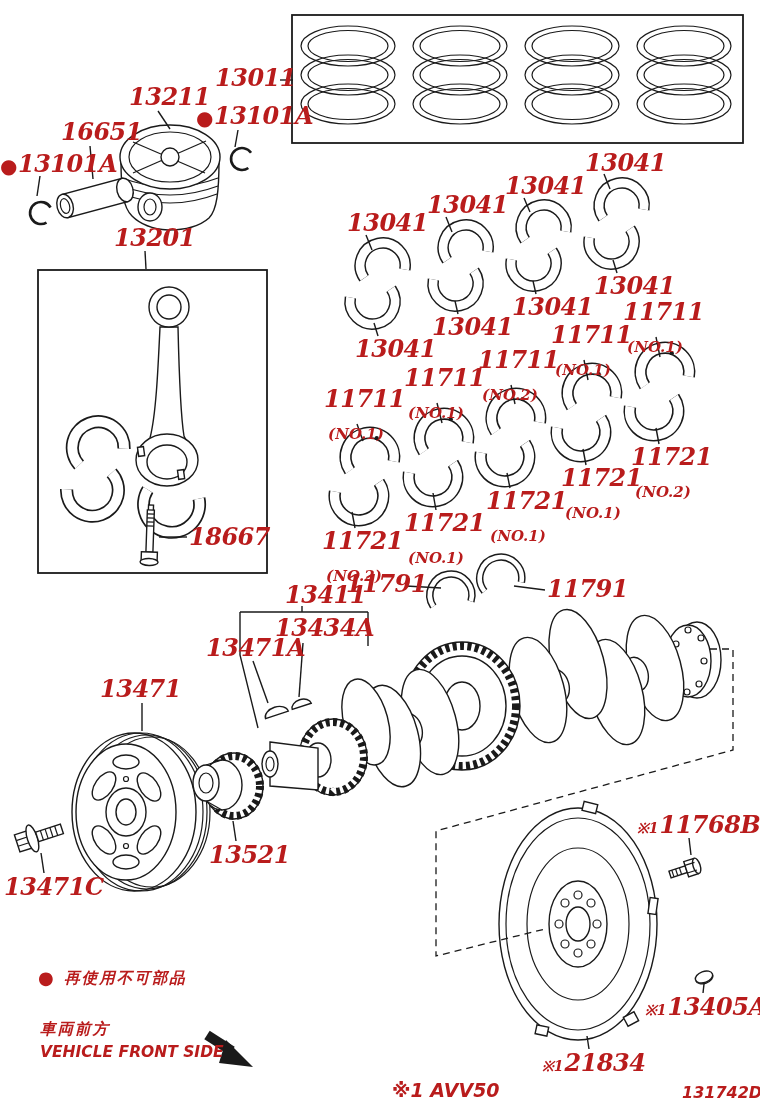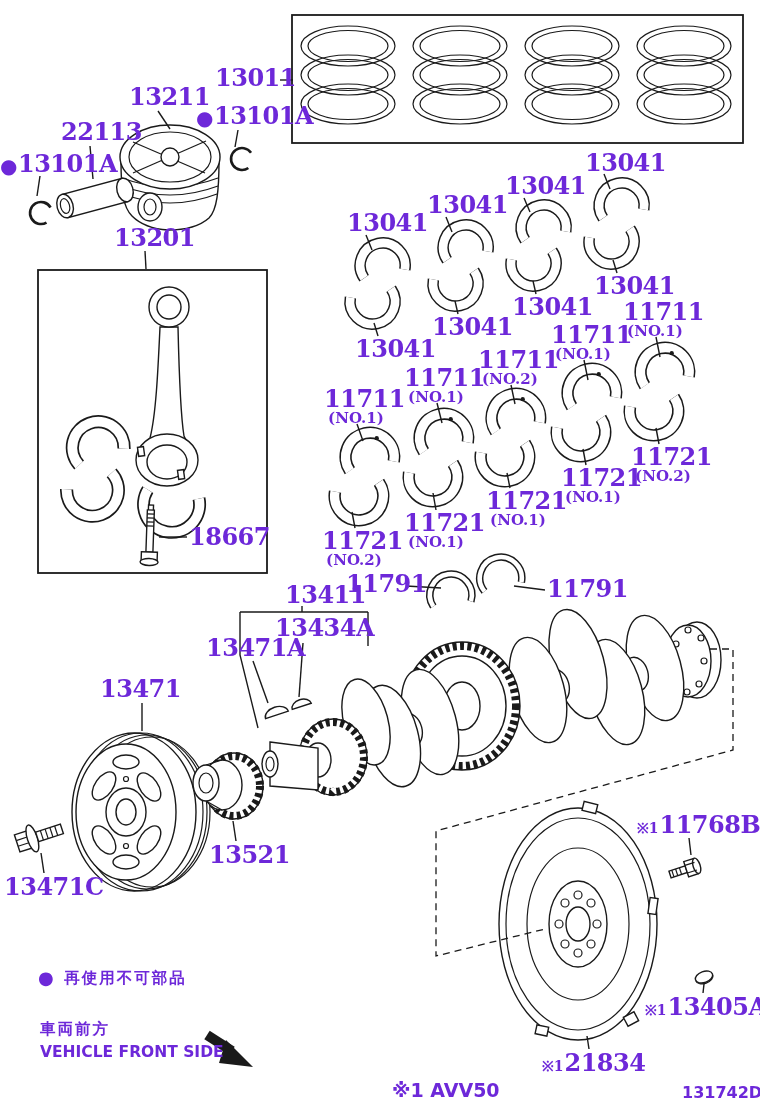--- a/index.html
+++ b/index.html
@@ -1,38 +1,39 @@
 <!DOCTYPE html>
 <html><head>
 <meta charset="utf-8">
 <style>
   html,body { margin:0; padding:0; background:#fff; }
   .canvas {
     position:relative; width:760px; height:1112px; background:#fff;
-    font-family:"DejaVu Serif","Liberation Serif",serif; color:#6d28d9;
+    font-family:"DejaVu Serif","Liberation Serif",serif; color:#b91c1c;
     overflow:hidden;
+    font-style:italic;
   }
   svg.art { position:absolute; left:0; top:0; }
   .ln   { stroke:#1a1a1a; stroke-width:1.4; fill:none; }
   .thin { stroke:#1a1a1a; stroke-width:1.2; fill:none; }
   .wfill{ fill:#fff; stroke:#1a1a1a; stroke-width:1.4; }
   .band-b { fill:none; stroke:#1a1a1a; stroke-width:11.5; }
   .band-w { fill:none; stroke:#fff;     stroke-width:8.6; }
   .tband-b{ fill:none; stroke:#1a1a1a; stroke-width:7.5; }
   .tband-w{ fill:none; stroke:#fff;     stroke-width:4.6; }
   .cband-b{ fill:none; stroke:#1a1a1a; stroke-width:13; }
   .cband-w{ fill:none; stroke:#fff;     stroke-width:9.6; }
   .teeth { fill:none; stroke:#1a1a1a; stroke-width:8; stroke-dasharray:4 3.4; }
   .dash  { fill:none; stroke:#1a1a1a; stroke-width:1.3; stroke-dasharray:7 5; }
   .lbl {
     position:absolute; font-weight:bold; font-size:24px; line-height:1.02;
     letter-spacing:-0.5px; white-space:nowrap;
   }
   .pair { text-align:center; width:64px; }
-  .sub  { font-size:15px; letter-spacing:0; }
+  .sub  { font-size:15px; letter-spacing:0;margin-top:16px; }
   .pre  { font-size:14px; letter-spacing:0; margin-right:1px; }
   .blt  { font-size:20px; vertical-align:-1px; margin-right:1px; }
   .legend {
     position:absolute; font-family:"DejaVu Sans","Liberation Sans",sans-serif;
     font-size:15.5px; font-weight:bold; white-space:nowrap;
   }
   .legend .blt { font-size:18px; }
   .jp { letter-spacing:2px; }
   .foot {
     position:absolute; font-family:"DejaVu Sans","Liberation Sans",sans-serif;
@@ -320,21 +321,21 @@
 
   <g>
     <line x1="207" y1="1035" x2="232" y2="1051" stroke="#1a1a1a" stroke-width="10"></line>
     <polygon points="226,1040 253,1067 219,1063" fill="#1a1a1a"></polygon>
   </g>
 </svg>
 
 <div class="lbl" style="left:215px;top:66px">13011</div>
 <div class="lbl" style="left:129px;top:85px">13211</div>
 <div class="lbl" style="left:196px;top:104px"><span class="blt">●</span><span>13101A</span></div>
-<div class="lbl" style="left:61px;top:120px">22113</div>
+<div class="lbl" style="left:61px;top:120px">16651</div>
 <div class="lbl" style="left:0px;top:152px"><span class="blt">●</span><span>13101A</span></div>
 <div class="lbl" style="left:114px;top:226px">13201</div>
 <div class="lbl" style="left:189px;top:525px">18667</div>
 
 <div class="lbl" style="left:347px;top:211px">13041</div>
 <div class="lbl" style="left:355px;top:337px">13041</div>
 <div class="lbl" style="left:427px;top:193px">13041</div>
 <div class="lbl" style="left:432px;top:315px">13041</div>
 <div class="lbl" style="left:505px;top:174px">13041</div>
 <div class="lbl" style="left:512px;top:295px">13041</div>

